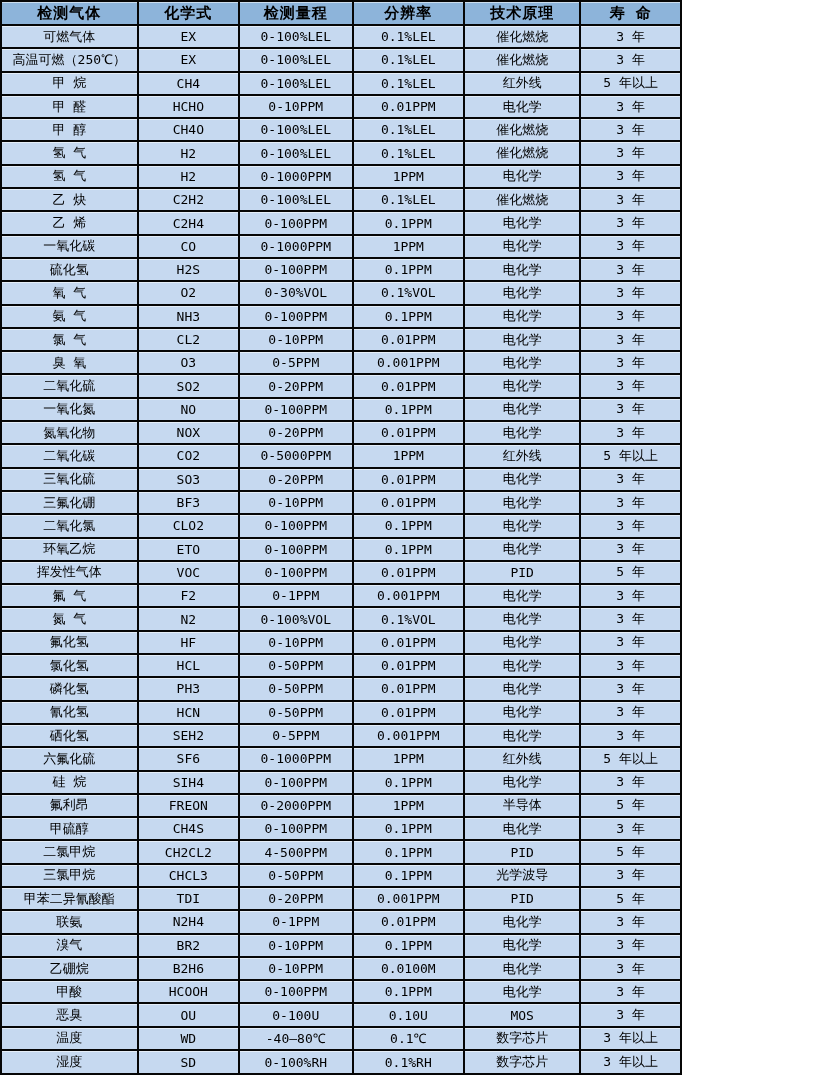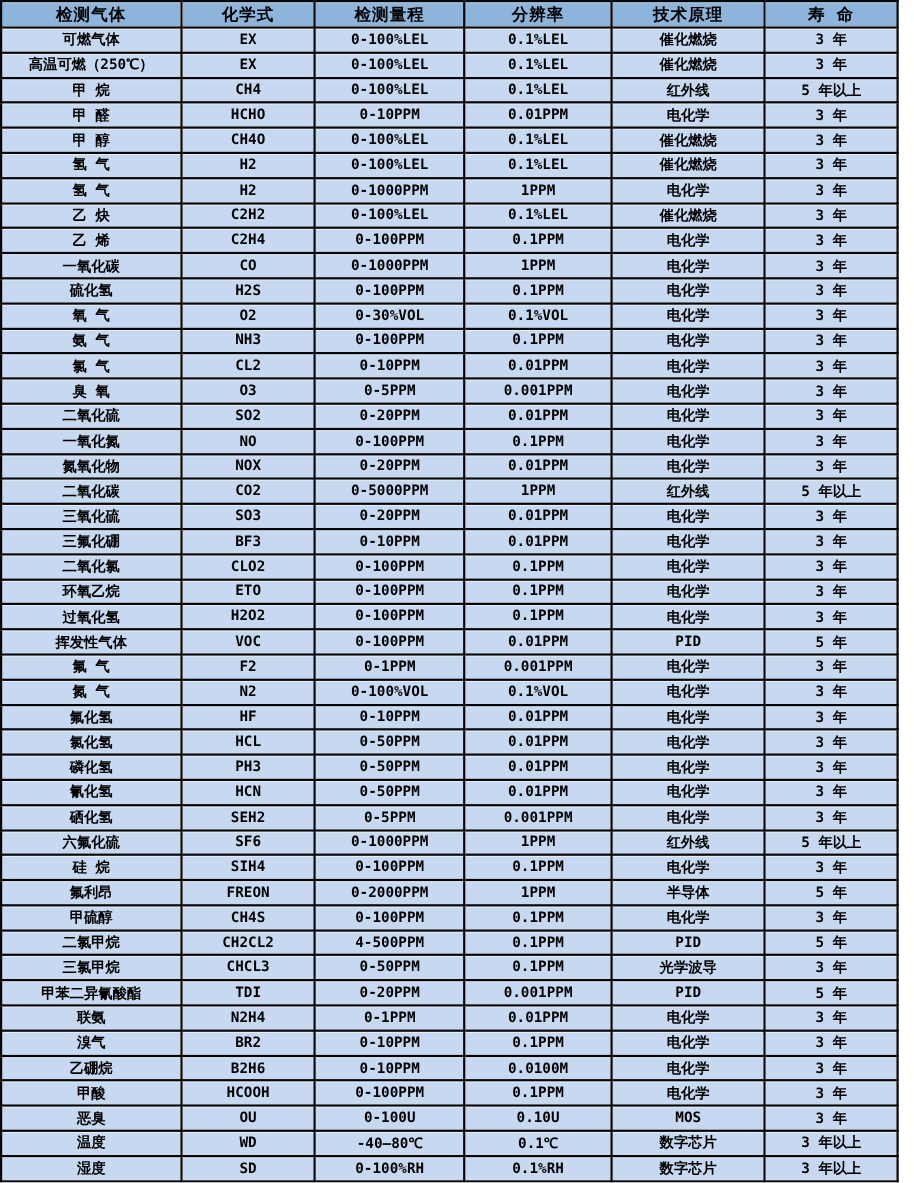--- a/index.html
+++ b/index.html
@@ -10,21 +10,21 @@
   }
   html,body{margin:0;padding:0;background:#ffffff;}
   body{
     width:831px;height:1075px;overflow:hidden;
     font-family:"DejaVu Sans Mono","Liberation Mono",monospace;
     color:var(--text);
   }
   table{
     border-collapse:collapse;
     table-layout:fixed;
-    width:817px;height:1075px;
+    width:682px;height:1075px;
   }
   col.c-gas{width:20.1%;}
   col.c-formula{width:14.9%;}
   col.c-range{width:16.7%;}
   col.c-resolution{width:16.4%;}
   col.c-principle{width:17.1%;}
   col.c-life{width:14.8%;}
   th,td{
     border:2px solid var(--border);
     text-align:center;
@@ -34,21 +34,21 @@
     overflow:hidden;
     box-shadow:inset 0 1px 0 rgba(255,255,255,0.55);
   }
   thead tr{height:24px;}
   th{
     background:var(--header-bg);
     font-weight:bold;
     font-size:15px;
     letter-spacing:1px;
   }
-  tbody tr{height:21.4px;font-weight:bold;}
+  tbody tr{height:21.4px;}
   td{
     background:var(--row-bg);
     font-size:13px;
   }
 </style>
 </head>
 <body>
 
 <table>
   <colgroup>
@@ -248,28 +248,20 @@
       </tr>
       <tr>
         <td>环氧乙烷</td>
         <td>ETO</td>
         <td>0-100PPM</td>
         <td>0.1PPM</td>
         <td>电化学</td>
         <td>3 年</td>
       </tr>
       <tr>
-        <td>过氧化氢</td>
-        <td>H2O2</td>
-        <td>0-100PPM</td>
-        <td>0.1PPM</td>
-        <td>电化学</td>
-        <td>3 年</td>
-      </tr>
-      <tr>
         <td>挥发性气体</td>
         <td>VOC</td>
         <td>0-100PPM</td>
         <td>0.01PPM</td>
         <td>PID</td>
         <td>5 年</td>
       </tr>
       <tr>
         <td>氟 气</td>
         <td>F2</td>

